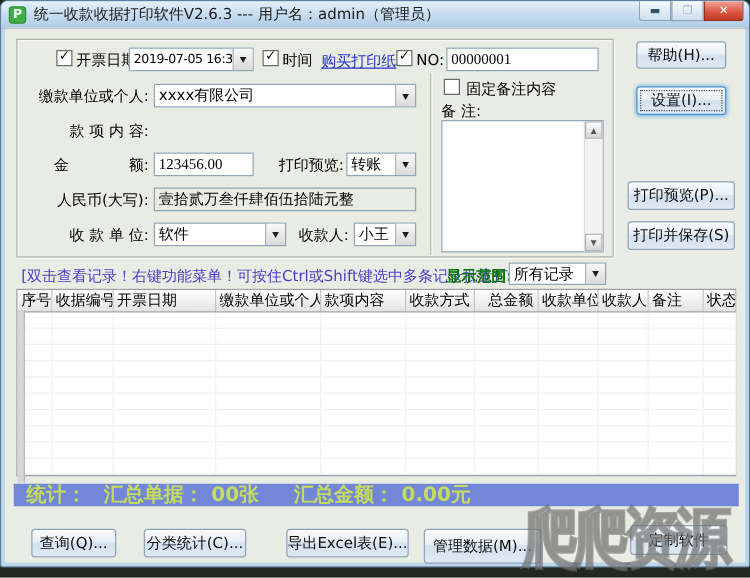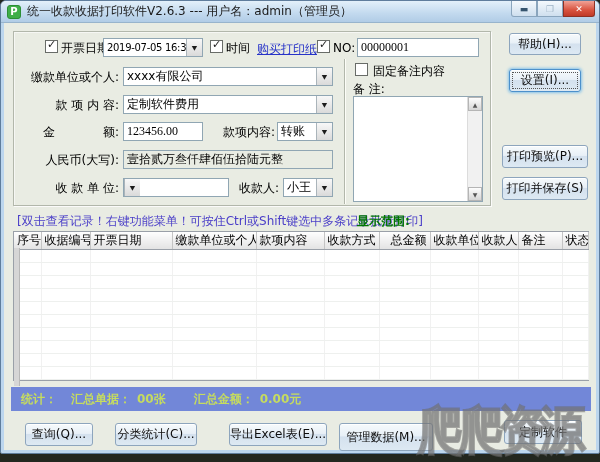--- a/index.html
+++ b/index.html
@@ -70,22 +70,22 @@
   .grid { position:absolute; left:12px; top:230px; width:576px; border:1px solid #9aa0a8; background:#fff; }
   .grid table { border-collapse:collapse; table-layout:fixed; width:574px; }
   .grid thead th { height:15px; background:linear-gradient(#fefefe,#e3e3e3);
     border-right:1px solid #c4c4c4; border-bottom:1px solid #9aa0a8;
     font-size:12px; font-weight:normal; text-align:left; padding:0 3px; overflow:hidden; white-space:nowrap; }
   .grid thead th.num { text-align:right; }
   .grid tbody td { height:13px; border-right:1px solid #f1f1f1; border-bottom:1px solid #eef0ee; }
   .rowsel { position:absolute; left:13px; top:247px; width:6px; height:138px;
     background:#d6d6d6; border-right:1px solid #b8b8b8; }
 
-  .stats { position:absolute; left:10px; top:386px; width:580px; height:24px; background:#7287d8;
-    display:flex; align-items:center; font-size:12px; font-weight:bold; color:#c6dc5e; white-space:pre; }
+  .stats { position:absolute; left:10px; top:386px; width:580px; height:18px; background:#7287d8;
+    display:flex; align-items:center; font-size:16px; font-weight:bold; color:#c6dc5e; white-space:pre; }
   .stats span { margin-right:6px; }
   .stats .s1 { margin-left:10px; margin-right:14px; }
   .stats .gap { margin-left:22px; }
 
   .watermark { position:absolute; left:418px; top:396px; z-index:60;
     font-size:52px; font-weight:bold; letter-spacing:-6px; white-space:nowrap;
     color:rgba(145,145,145,0.42); -webkit-text-stroke:2px rgba(105,105,105,0.55);
     transform:scaleX(.88); transform-origin:left top; }
 </style>
 </head>
@@ -135,42 +135,37 @@
 
   <span class="lbl rlbl" style="top:69px">缴款单位或个人:</span>
   <div class="combo" style="left:122px;top:66px;width:210px">
     <span class="combo-val">xxxx有限公司</span>
     <span class="combo-btn">
         <span class="arr">▼</span>
       </span>
   </div>
 
   <span class="lbl rlbl" style="top:97px">款 项 内 容:</span>
-  <div class="combo" style="left:122px;top:94px;width:210px">
-    <span class="combo-val">定制软件费用</span>
-    <span class="combo-btn">
-        <span class="arr">▼</span>
-      </span>
-  </div>
 
   <span class="lbl rlbl" style="top:124px">金　　　　额:</span>
   <input class="tfield" style="left: 122px; top: 121px; width: 80px;" value="123456.00">
-  <span class="lbl" style="left:222px;top:124px">款项内容:</span>
+  <span class="lbl" style="left:222px;top:124px">打印预览:</span>
   <div class="combo" style="left:276px;top:121px;width:56px">
     <span class="combo-val">转账</span>
     <span class="combo-btn">
         <span class="arr">▼</span>
       </span>
   </div>
 
   <span class="lbl rlbl" style="top:152px">人民币(大写):</span>
   <input class="tfield readonly" style="left: 122px; top: 149px; width: 210px;" readonly="" value="壹拾贰万叁仟肆佰伍拾陆元整">
 
   <span class="lbl rlbl" style="top:180px">收 款 单 位:</span>
   <div class="combo" style="left:122px;top:177px;width:106px">
+    <span class="combo-val">软件</span>
     <span class="combo-btn">
         <span class="arr">▼</span>
       </span>
   </div>
   <span class="lbl" style="left:238px;top:180px">收款人:</span>
   <div class="combo" style="left:282px;top:177px;width:50px">
     <span class="combo-val">小王</span>
     <span class="combo-btn">
         <span class="arr">▼</span>
       </span>
@@ -192,20 +187,26 @@
     </div>
   </div>
 
   <button class="btn focused" style="left:508px;top:68px;width:72px;height:23px">设置(I)...</button>
   <button class="btn" style="left:508px;top:32px;width:72px;height:22px">帮助(H)...</button>
   <button class="btn" style="left:501px;top:144px;width:86px;height:23px">打印预览(P)...</button>
   <button class="btn" style="left:501px;top:176px;width:86px;height:23px">打印并保存(S)</button>
 
   <span class="hint">[双击查看记录！右键功能菜单！可按住Ctrl或Shift键选中多条记录批量打印]</span>
   <span class="range-lbl">显示范围:</span>
+  <div class="combo" style="left:406px;top:209px;width:78px;height:18px">
+    <span class="combo-val">所有记录</span>
+    <span class="combo-btn">
+        <span class="arr">▼</span>
+      </span>
+  </div>
 
   <div class="grid">
     <table>
       <colgroup>
         <col style="width:27px">
           <col style="width:49px">
           <col style="width:82px">
           <col style="width:84px">
         <col style="width:68px">
           <col style="width:55px">

